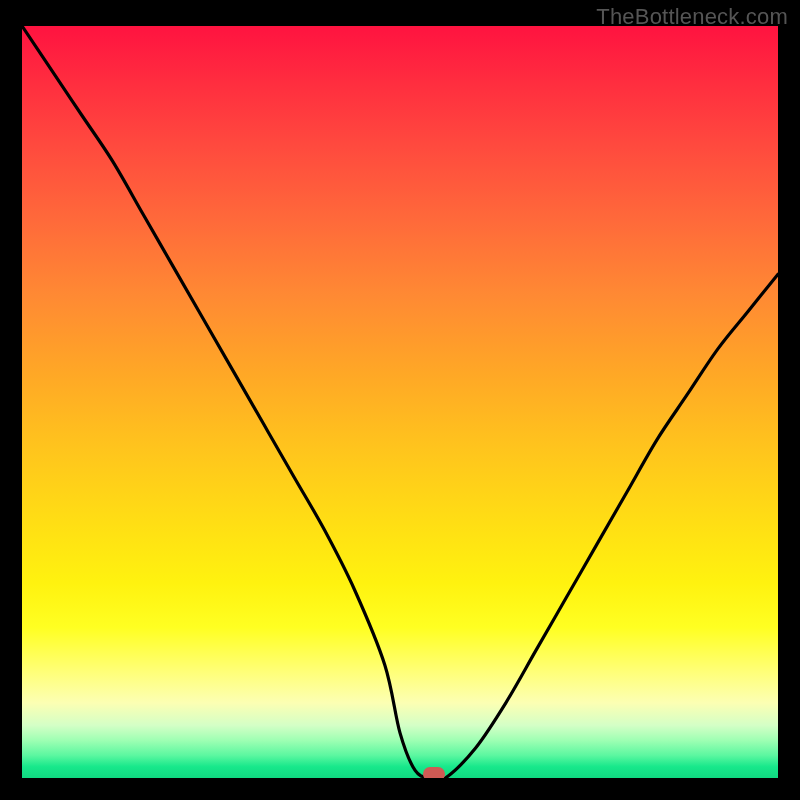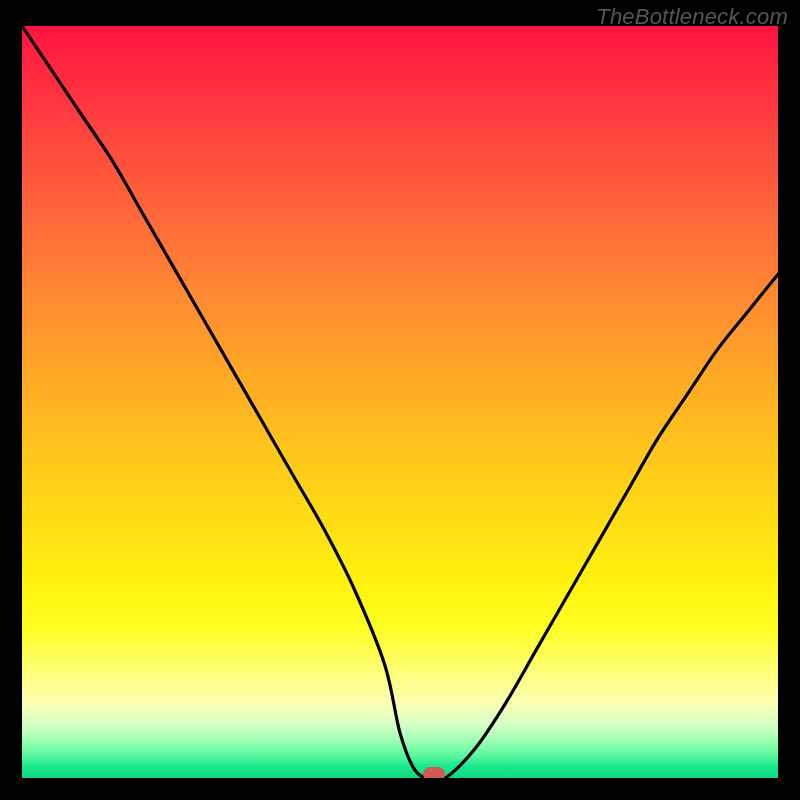--- a/index.html
+++ b/index.html
@@ -19,21 +19,20 @@
   }
   .watermark {
     position: absolute;
     top: 4px;
     right: 12px;
     color: #555;
     font-size: 22px;
     font-weight: 500;
     letter-spacing: 0.2px;
     z-index: 5;
-    font-style: italic;
   }
   .plot-area {
     position: absolute;
     left: 22px;
     top: 26px;
     width: 756px;
     height: 752px;
     overflow: hidden;
   }
   .gradient {

